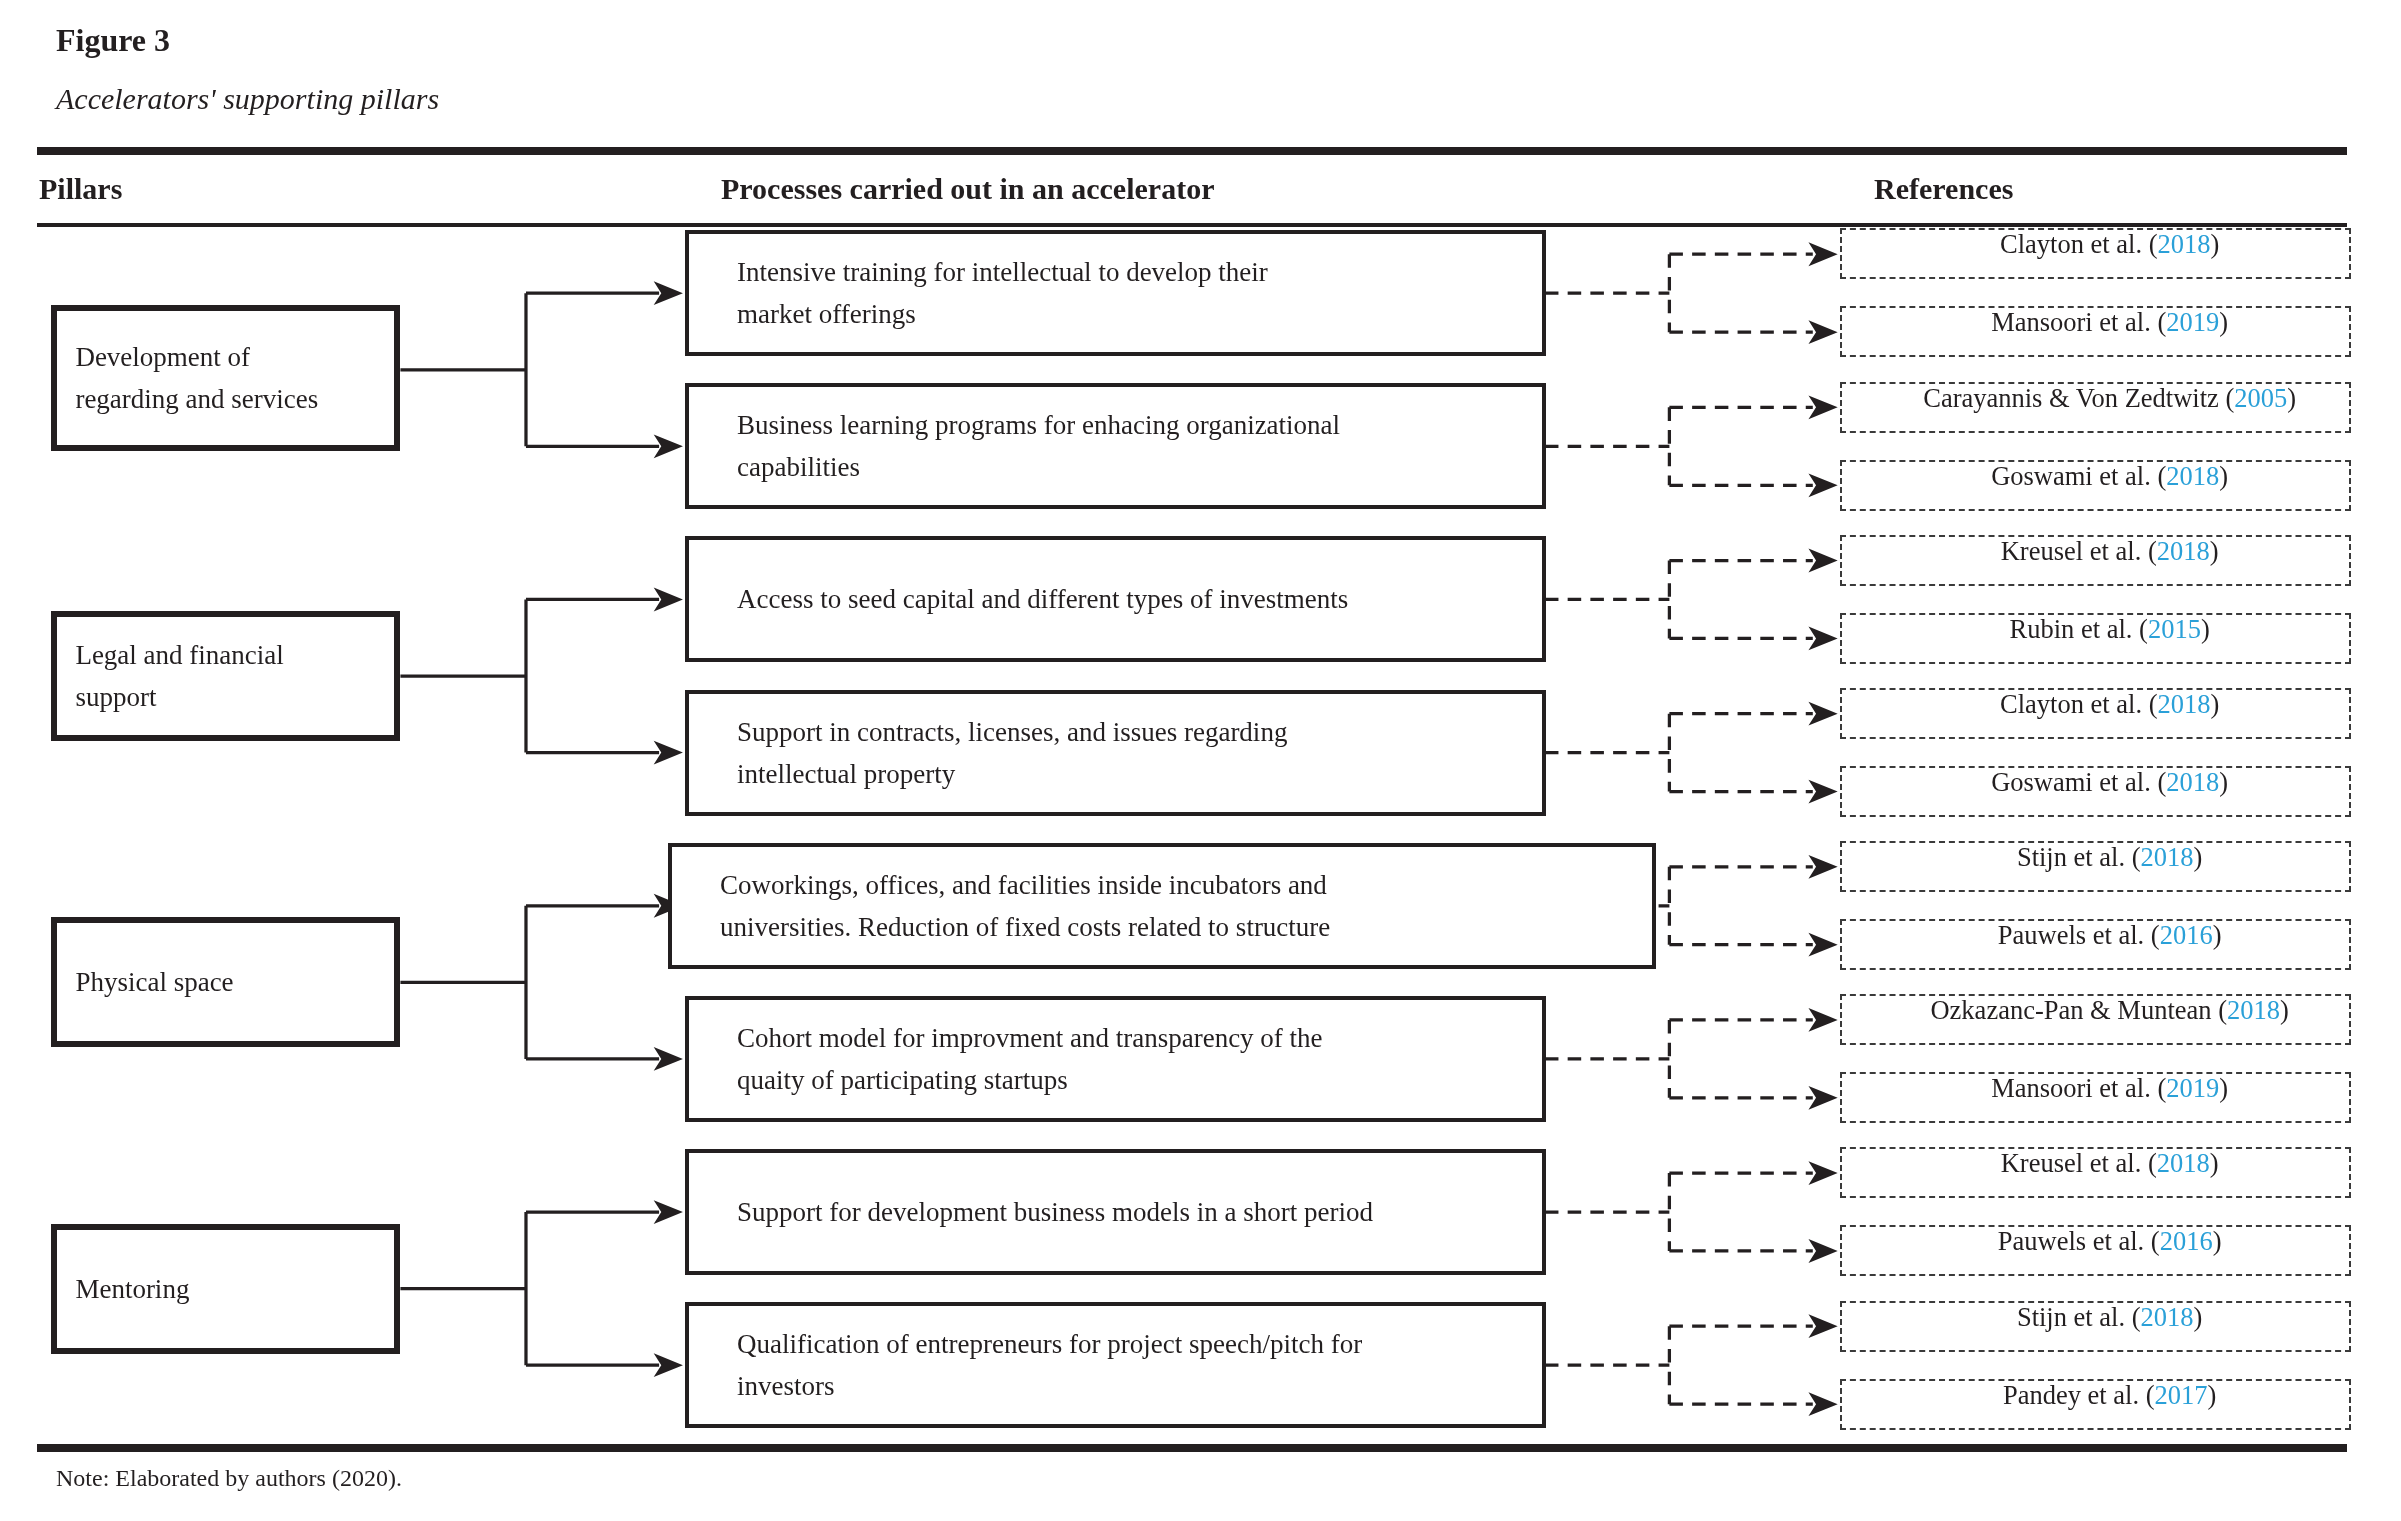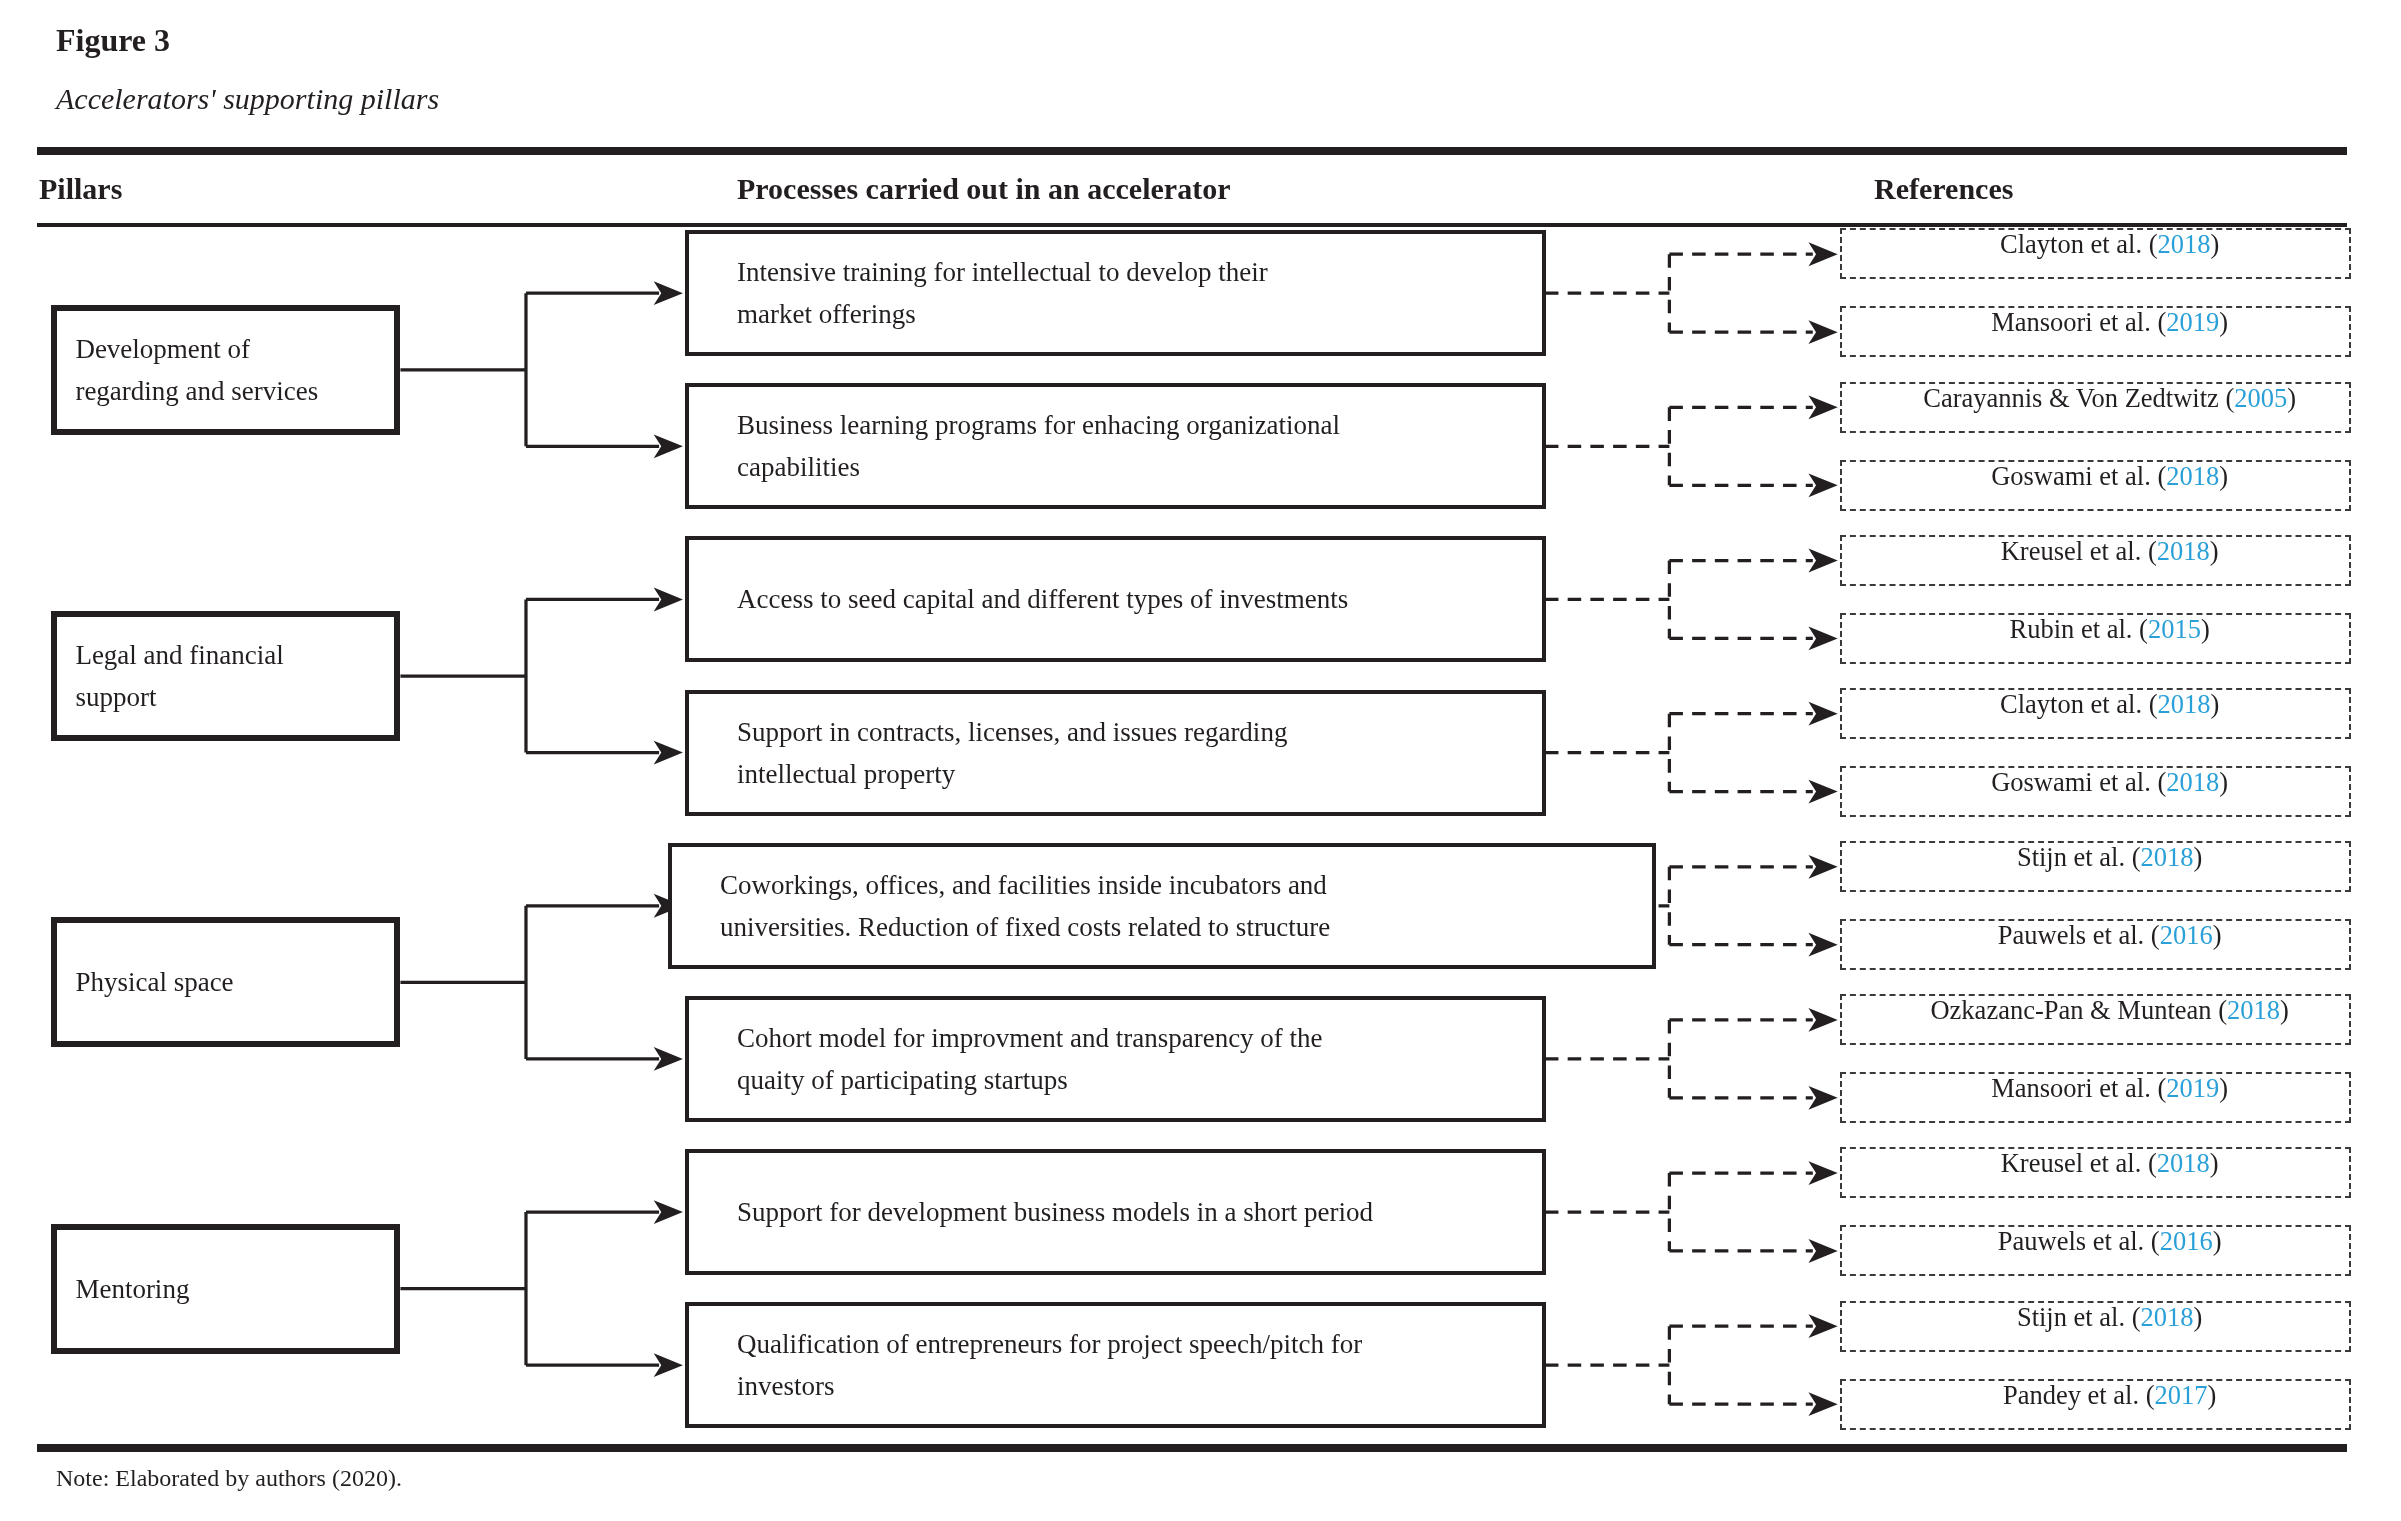--- a/index.html
+++ b/index.html
@@ -29,21 +29,21 @@
   .rule.thick{height:8px;}
   .rule.thin{height:3.8px;}
   #rule-top{top:147px;}
   #rule-header{top:223px;}
   #rule-bottom{top:1444px;}
   .col-header{
     position:absolute; top:172px;
     font-size:30px; font-weight:bold; white-space:nowrap;
   }
   #hdr-pillars{left:39px;}
-  #hdr-processes{left:737px;text-align:right;}
+  #hdr-processes{left:721px;text-align:right;}
   #hdr-references{left:1874px;}
 
   .pillar,.process,.ref{
     position:absolute;
     box-sizing:border-box;
     background:#ffffff;
     display:flex;
     flex-direction:column;
     justify-content:center;
   }
@@ -116,21 +116,21 @@
         <polygon points="3396,1745.5 3342,1723.5 3356,1745.5 3342,1767.5"></polygon>
         <polygon points="3396,1884.5 3342,1862.5 3356,1884.5 3342,1906.5"></polygon>
         <polygon points="3396,2028.5 3342,2006.5 3356,2028.5 3342,2050.5"></polygon>
         <polygon points="3396,2167.5 3342,2145.5 3356,2167.5 3342,2189.5"></polygon>
         <polygon points="3396,2311.5 3342,2289.5 3356,2311.5 3342,2333.5"></polygon>
         <polygon points="3396,2450.5 3342,2428.5 3356,2450.5 3342,2472.5"></polygon>
         <polygon points="3396,2594.5 3342,2572.5 3356,2594.5 3342,2616.5"></polygon>
       </g>
     </svg>
 
-  <div class="pillar" style="left: 51px; width: 349px; height: 130px; top: 305px;">
+  <div class="pillar" style="left: 51px; width: 349px; height: 146px; top: 305px;">
     <div class="boxtext">
       <div>Development of</div>
       <div>regarding and services</div>
     </div>
   </div>
   <div class="pillar" style="left: 51px; width: 349px; height: 130px; top: 611px;">
     <div class="boxtext">
       <div>Legal and financial</div>
       <div>support</div>
     </div>

